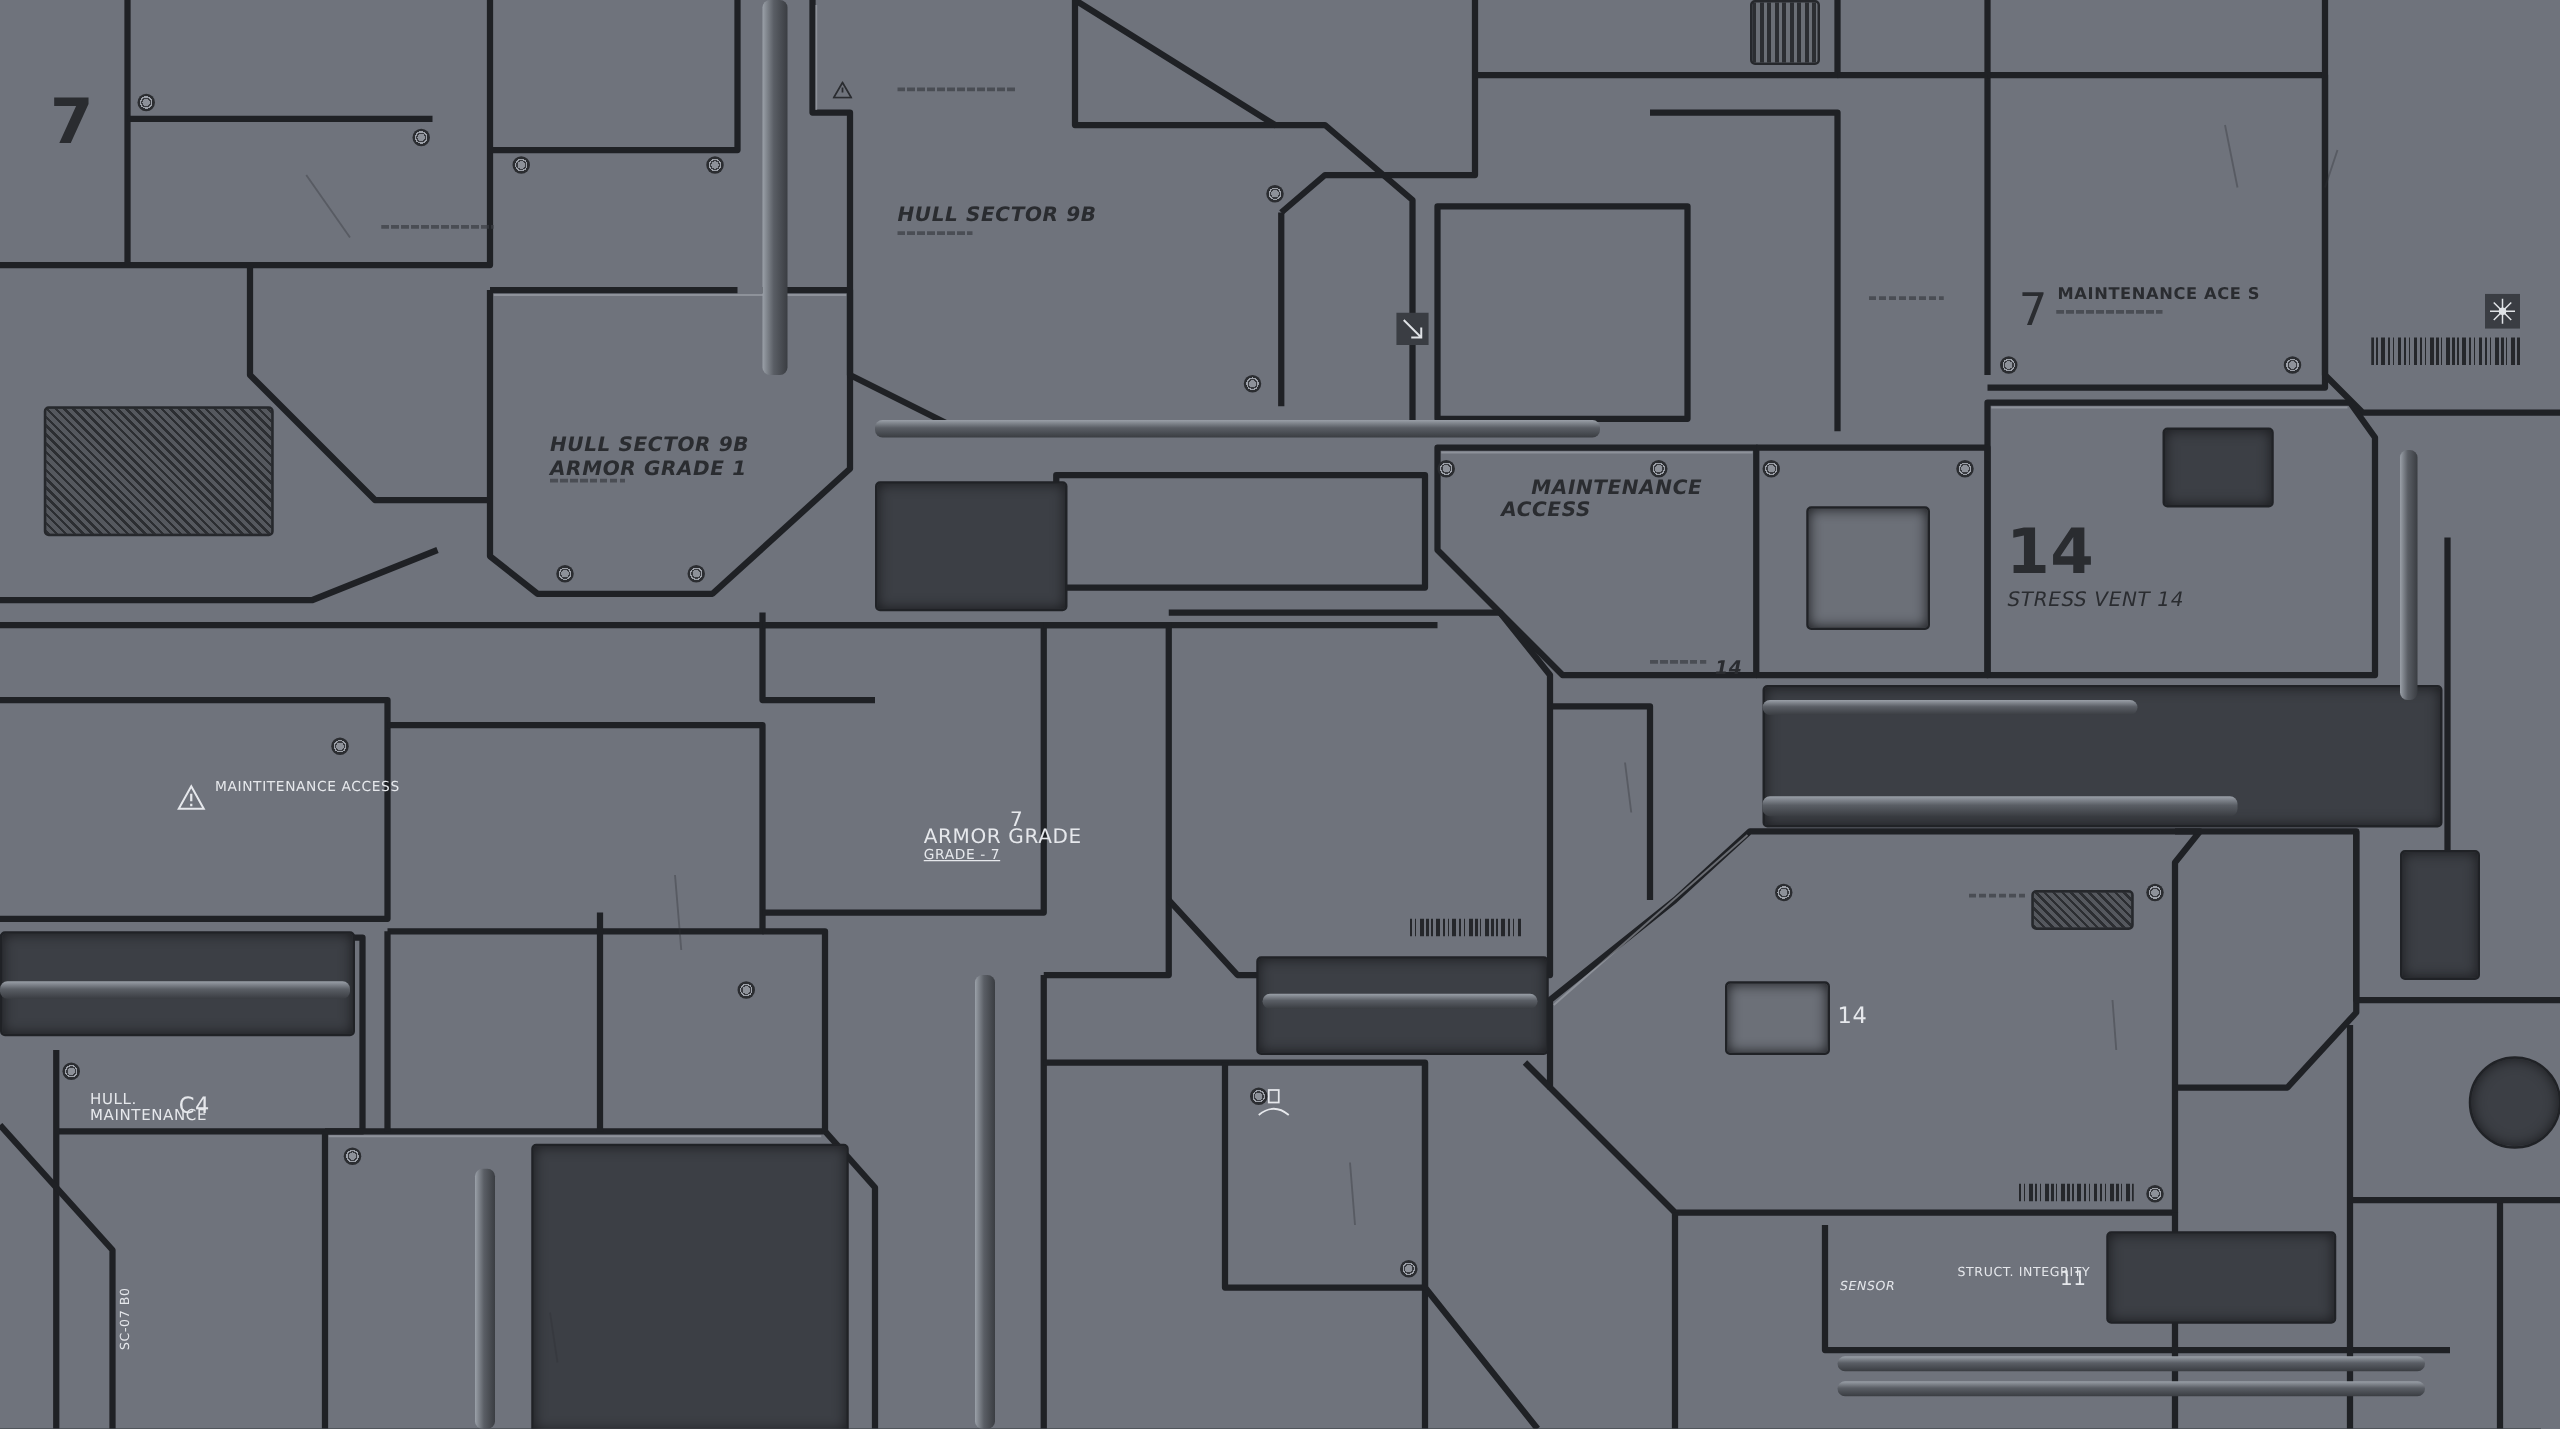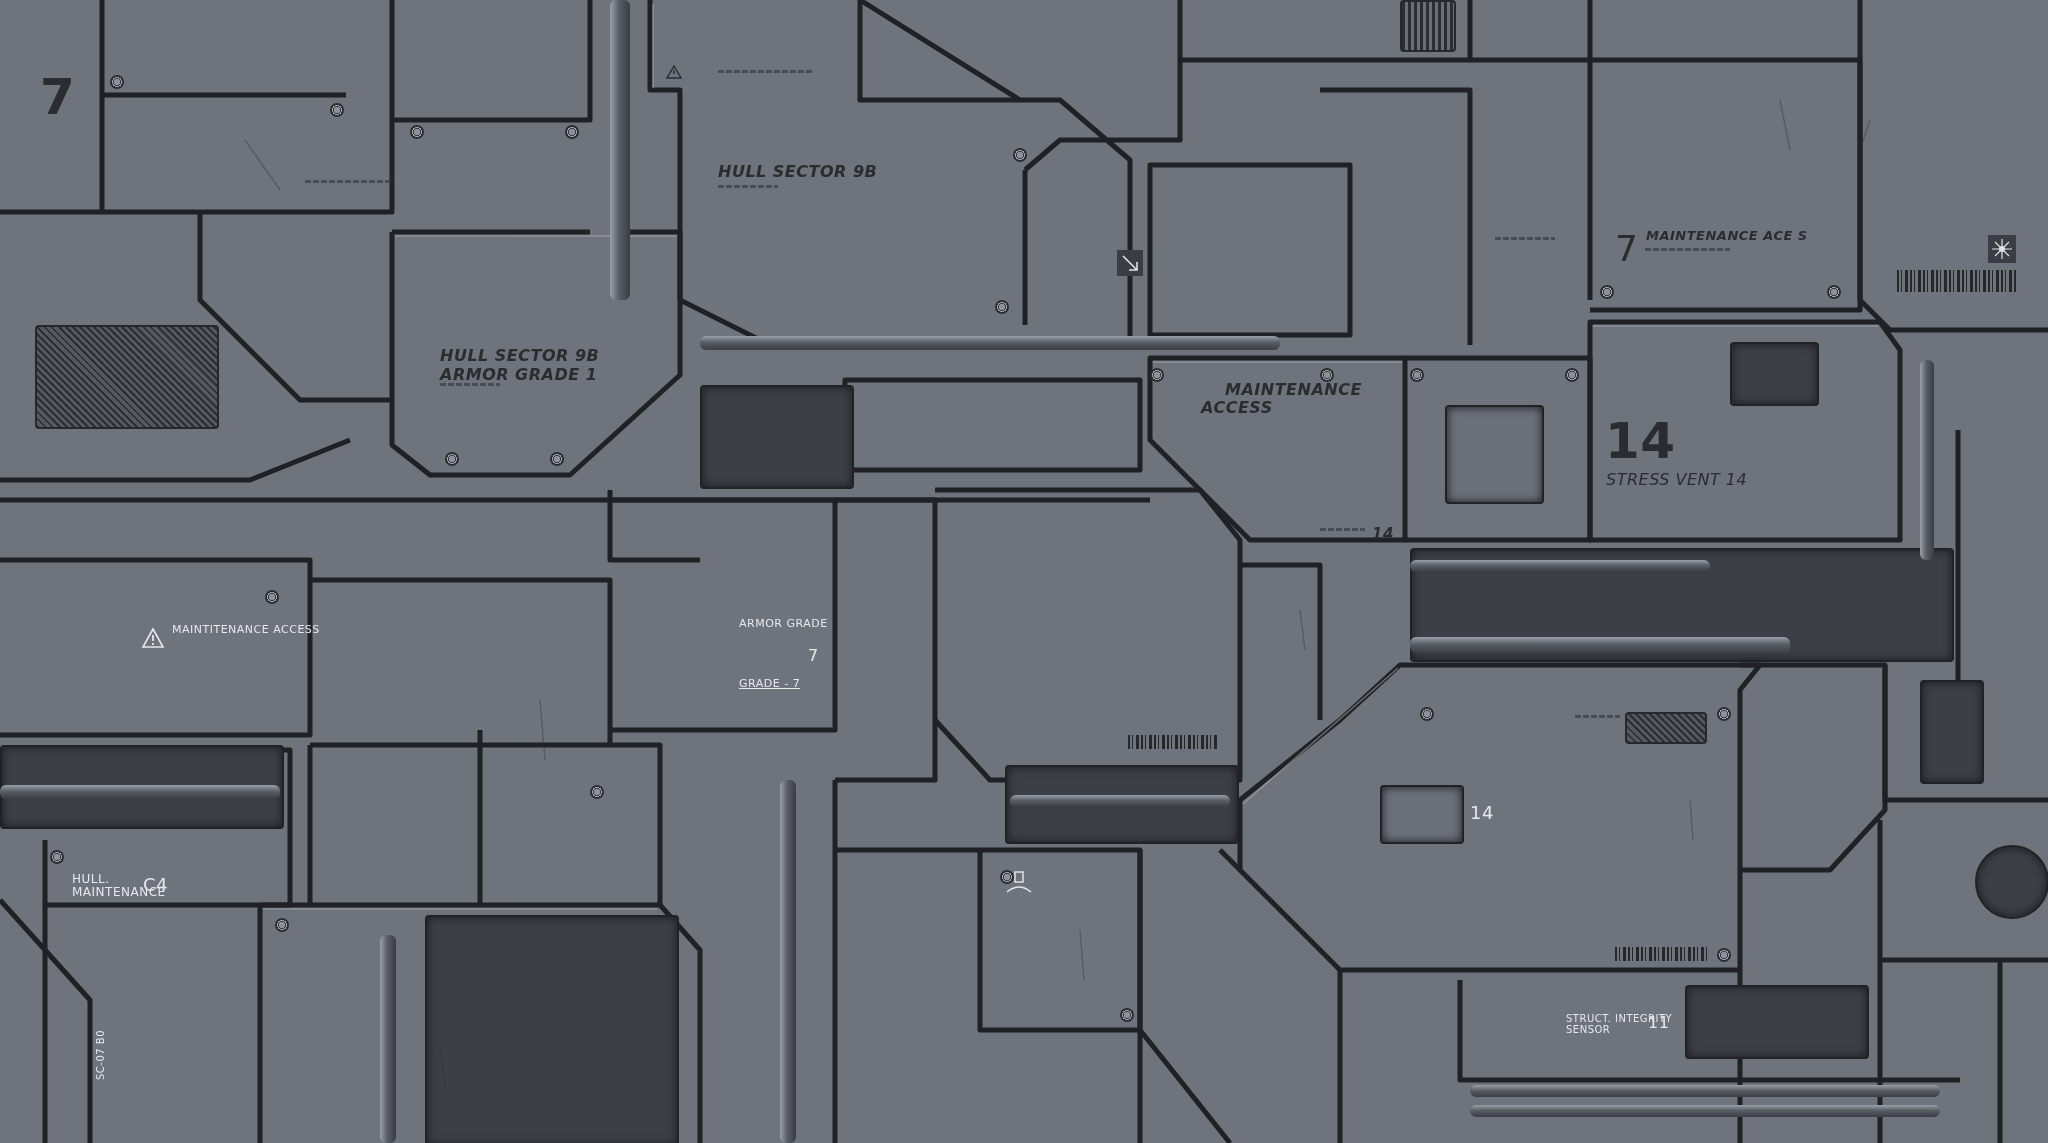--- a/index.html
+++ b/index.html
@@ -190,35 +190,35 @@
       <path d="M2 22 Q14 12 26 22" fill="none" stroke="#e6e8ec" stroke-width="1.4"></path>
     </svg>
 
   <div class="lbl dark big" style="left:40px;top:68px;">7</div>
   <div class="lbl dark h1" style="left:718px;top:162px;">HULL SECTOR 9B</div>
   <div class="lbl dark h1" style="left:440px;top:346px;">HULL SECTOR 9B</div>
   <div class="lbl dark h1" style="left:440px;top:365px;">ARMOR GRADE 1</div>
   <div class="lbl dark h1" style="left:1225px;top:380px;">MAINTENANCE</div>
   <div class="lbl dark h1" style="left:1201px;top:398px;">ACCESS</div>
   <div class="lbl dark h1" style="left:1372px;top:525px;font-size:15px;">14</div>
-  <div class="lbl dark h2" style="left:1646px;top:228px;font-weight:bold;font-style:italic;">MAINTENANCE ACE S</div>
+  <div class="lbl dark h2" style="left:1646px;top:228px;font-weight:bold;">MAINTENANCE ACE S</div>
   <div class="lbl dark" style="left:1615px;top:228px;font-size:36px;">7</div>
   <div class="lbl dark big" style="left:1605px;top:412px;">14</div>
   <div class="lbl dark h1" style="left:1606px;top:470px;font-weight:normal;">STRESS VENT 14</div>
 
   <div class="lbl light h2" style="left:172px;top:622px;font-size:11px;">MAINTITENANCE ACCESS</div>
-  <div class="lbl light h2" style="left:739px;top:616px;font-size:11px;">ARMOR GRADE</div>
+  <div class="lbl light h2" style="left:739px;top:661px;font-size:16px;">ARMOR GRADE</div>
   <div class="lbl light h2" style="left:739px;top:676px;font-size:11px;text-decoration:underline;">GRADE - 7</div>
   <div class="lbl light" style="left:808px;top:646px;font-size:16px;">7</div>
   <div class="lbl light h2" style="left:72px;top:872px;font-size:12px;">HULL.</div>
   <div class="lbl light h2" style="left:72px;top:885px;font-size:12px;">MAINTENANCE</div>
   <div class="lbl light" style="left:143px;top:874px;font-size:18px;">C4</div>
   <div class="lbl light" style="left:1470px;top:802px;font-size:18px;">14</div>
   <div class="lbl light h2" style="left:1566px;top:1013px;font-size:10px;line-height:11px;text-align:center;">STRUCT. INTEGRITY</div>
-  <div class="lbl light h2" style="left:1566px;top:1024px;font-size:10px;line-height:11px;">SENSOR</div>
+  <div class="lbl light h2" style="left:1472px;top:1024px;font-size:10px;line-height:11px;font-style:italic;">SENSOR</div>
   <div class="lbl light" style="left:1648px;top:1013px;font-size:16px;">11</div>
   <div class="lbl light" style="left:95px;top:1080px;font-size:10px;transform:rotate(-90deg);transform-origin:left top;">SC-07 B0</div>
 
   <svg class="seams" viewBox="0 0 2048 1143" style="opacity:.35;">
     <g stroke="#2e3035" stroke-width="1.5">
       <path d="M1780 100 L1790 150"></path>
         <path d="M245 140 L280 190"></path>
         <path d="M1300 610 L1305 650"></path>
       <path d="M1690 800 L1693 840"></path>
         <path d="M440 1050 L446 1090"></path>

